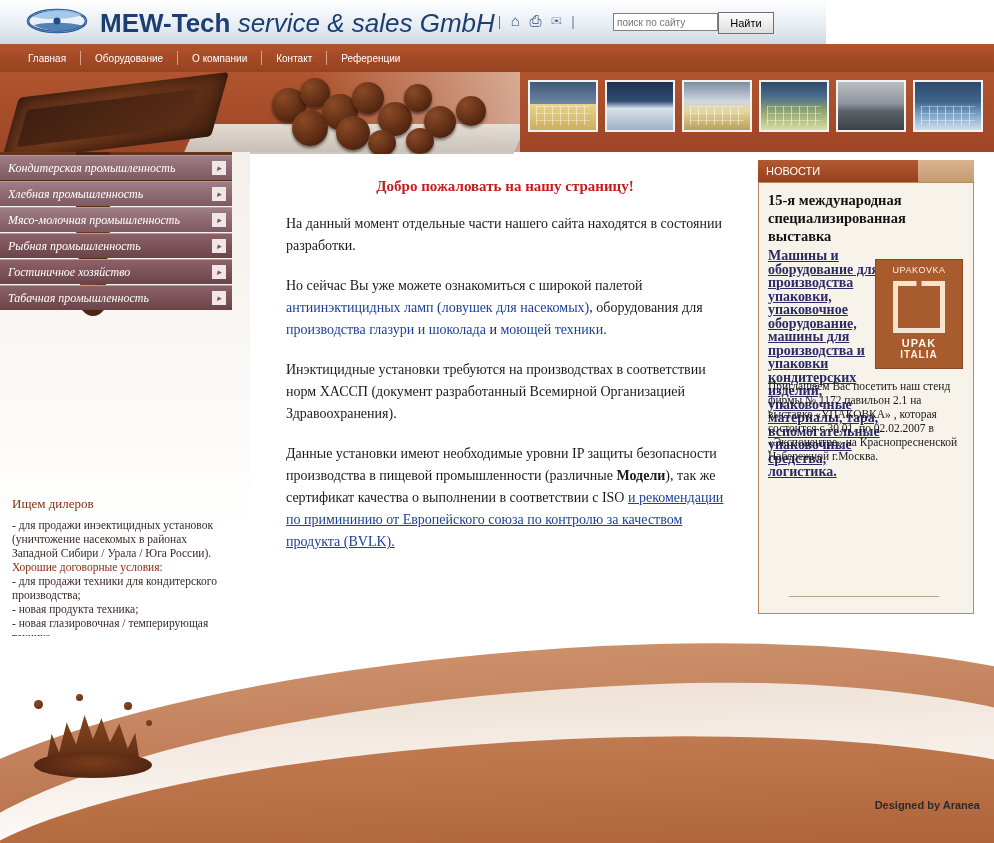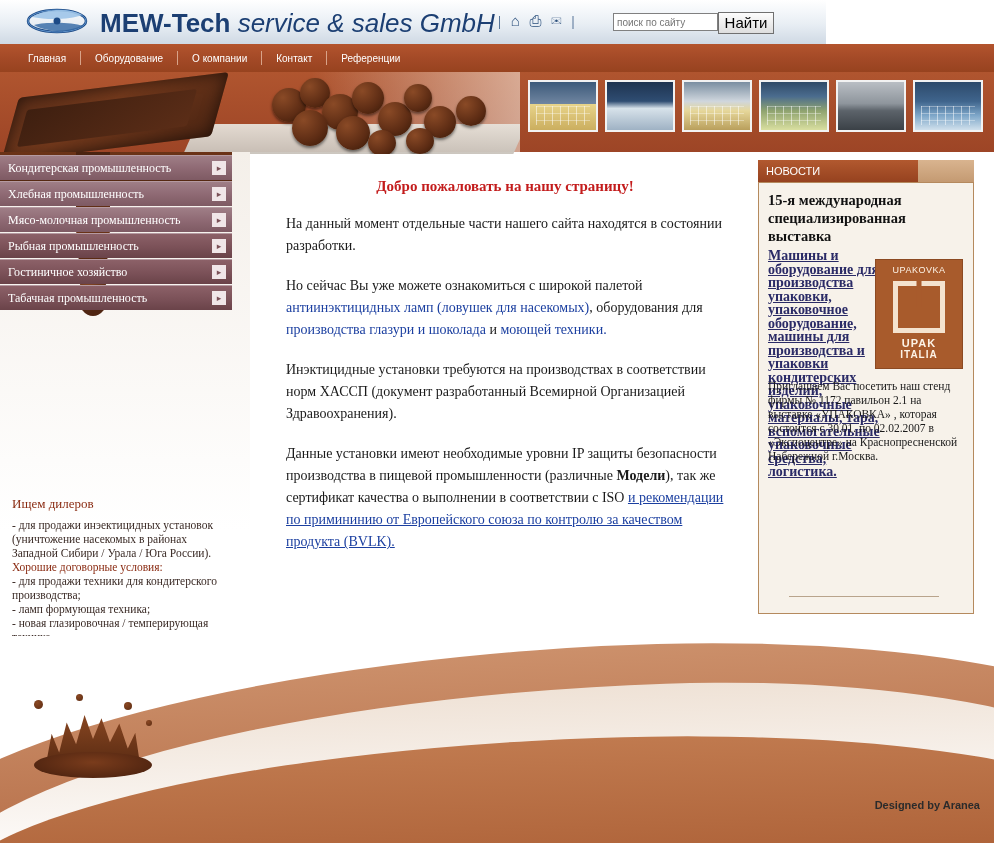--- a/index.html
+++ b/index.html
@@ -67,21 +67,21 @@
     padding: 0 3px;
     box-sizing: border-box;
   }
   .search-btn {
     position: absolute;
     right: 52px; top: 12px;
     min-width: 46px; height: 20px;
     background: linear-gradient(to bottom,#fdfdfd,#dedede);
     border: 1px solid #707070;
     font-family: "Liberation Sans", sans-serif;
-    font-size: 15px;
+    font-size: 11px;
     color: #000;
     text-align: center;
     line-height: 20px;
     cursor: pointer;
     padding: 0 4px;
   }
 
   
   .navbar {
     position: absolute;
@@ -222,20 +222,21 @@
     left: 0; top: 152px;
     width: 232px; height: 44px;
     background: linear-gradient(to bottom,#6b3317,#4a2310);
   }
 
   
   .leftmenu {
     position: absolute;
     left: 0; top: 155px;
     width: 232px;
+    font-style: italic;
   }
   .lm-item {
     position: relative;
     height: 25px;
     margin-bottom: 1px;
     background: linear-gradient(to bottom,#9f7e86 0%, #8f6a74 50%, #7e5a63 100%);
     color: #ffffff;
     font-family: "Liberation Serif", serif;
     font-size: 12px;
     line-height: 25px;
@@ -587,21 +588,21 @@
       <span>Табачная промышленность</span>
       <span class="lm-arrow">▸</span>
     </div>
   </div>
 
   <div class="dealers">
     <h3>Ищем дилеров</h3>
     <p>- для продажи инэектицидных установок (уничтожение насекомых в районах Западной Сибири / Урала / Юга России).</p>
     <p class="accent">Хорошие договорные условия:</p>
     <p>- для продажи техники для кондитерского производства;</p>
-    <p>- ламп формующая техника;</p>
+    <p>- новая продукта техника;</p>
     <p>- новая глазировочная / темперирующая техника.</p>
     <hr>
   </div>
 
   <div class="main">
     <div class="welcome">Добро пожаловать на нашу страницу!</div>
     <p>На данный момент отдельные части нашего сайта находятся в состоянии разработки.</p>
     <p>
       <span>Но сейчас Вы уже можете ознакомиться с широкой палетой </span><span class="lnk">антиинэктицидных ламп (ловушек для насекомых)</span><span>, оборудования для </span><span class="lnk">производства глазури и шоколада</span><span> и </span><span class="lnk">моющей техники.</span>
     </p>

